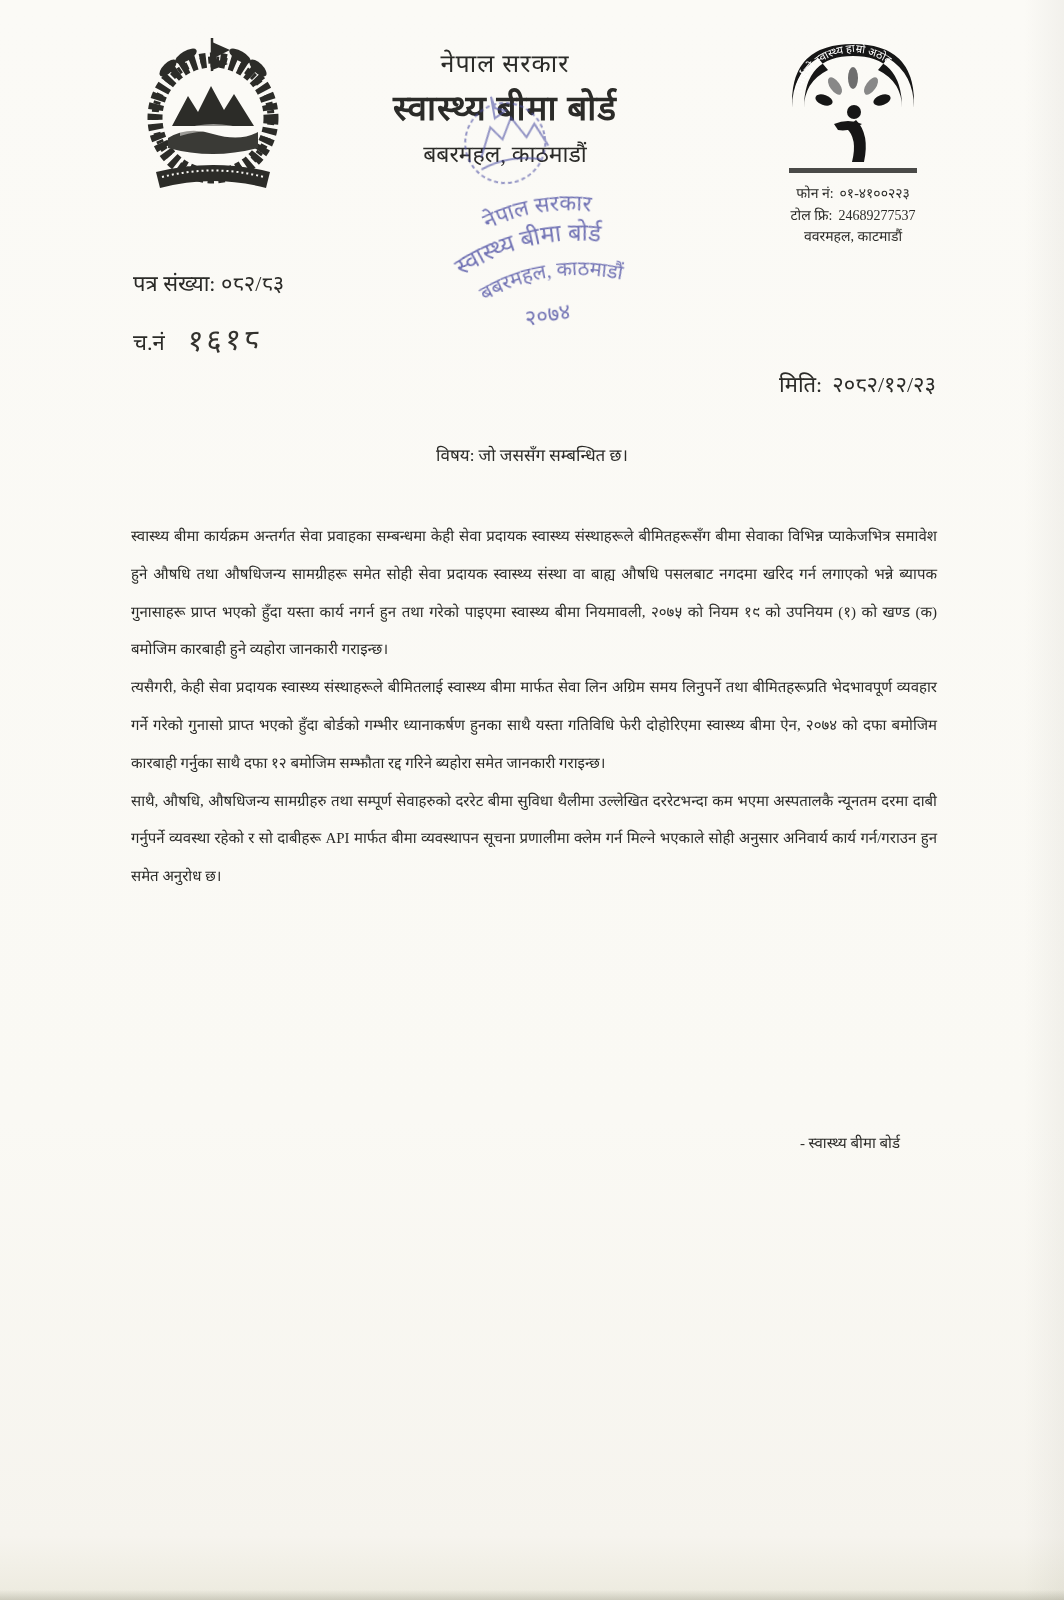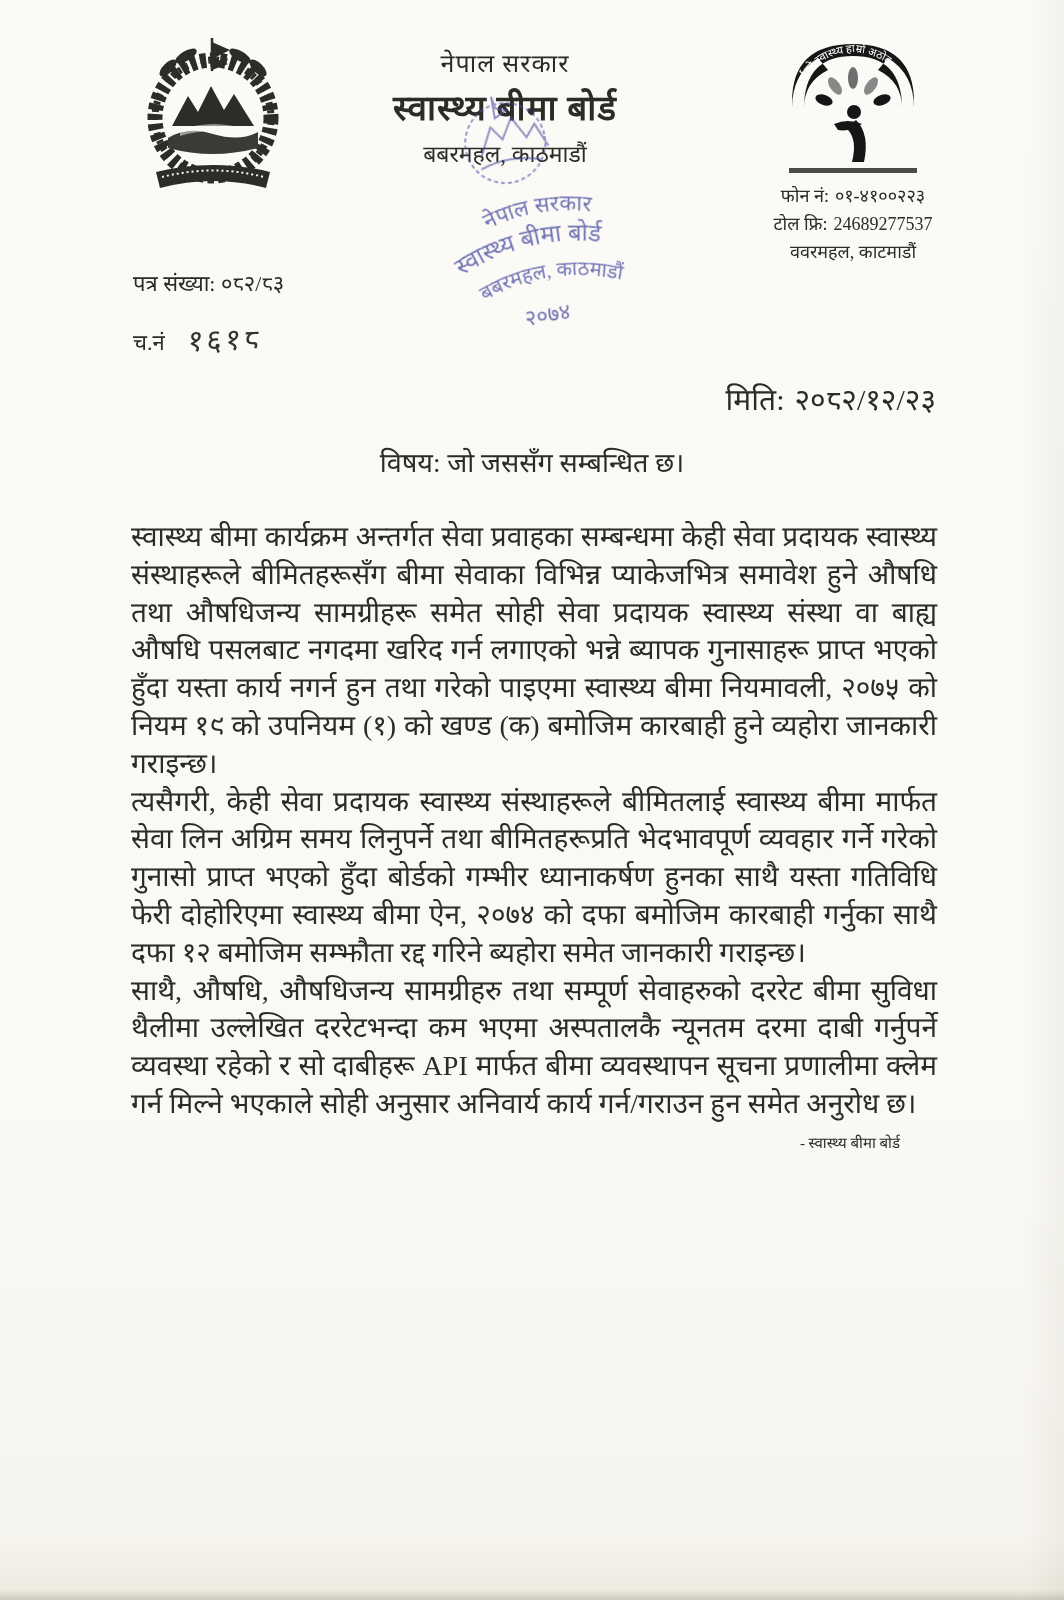--- a/index.html
+++ b/index.html
@@ -34,39 +34,39 @@
   .head-gov{font-size:25px;letter-spacing:1px;}
   .head-org{font-size:35px;font-weight:bold;margin-top:8px;letter-spacing:1px;}
   .head-addr{font-size:23px;margin-top:10px;}
   .stamp{
     position:absolute;left:398px;top:78px;width:260px;height:250px;
     opacity:0.88;pointer-events:none;
   }
   .logo-box{position:absolute;left:758px;top:38px;width:190px;text-align:center;}
   .logo-svg{width:150px;height:128px;display:block;margin:0 auto;}
   .logo-bar{width:128px;height:5px;background:#4a4a48;margin:2px auto 10px auto;}
-  .contact-line{font-size:18px;line-height:1.55;white-space:nowrap;}
+  .contact-line{font-size:14px;line-height:1.55;white-space:nowrap;}
   .contact-line .lbl{margin-right:6px;}
   
   .meta-ref{position:absolute;left:133px;top:267px;font-size:22px;}
   .meta-disp{position:absolute;left:133px;top:318px;font-size:22px;}
   .meta-disp .hand{
     font-size:30px;margin-left:18px;display:inline-block;
     transform:skewX(-6deg) rotate(-2deg);letter-spacing:3px;color:#33322e;
   }
-  .meta-date{position:absolute;right:128px;top:378px;font-size:30px;}
+  .meta-date{position:absolute;right:128px;top:368px;font-size:22px;}
   .meta-date .lbl{margin-right:10px;}
   
   .subject{
     position:absolute;left:0;top:443px;width:100%;
-    text-align:center;font-size:27px;
+    text-align:center;font-size:17px;
   }
   .body-text{
     position:absolute;left:131px;top:518px;width:806px;
-    font-size:28px;line-height:37.8px;text-align:justify;
+    font-size:15px;line-height:37.8px;text-align:justify;
   }
   .body-text p{margin:0;}
   .signature{
     position:absolute;right:164px;top:1132px;font-size:15px;
   }
   .slogan{
     position:absolute;left:0;top:1440px;width:100%;
     text-align:center;font-size:22.5px;font-weight:bold;letter-spacing:0.5px;
   }
   

